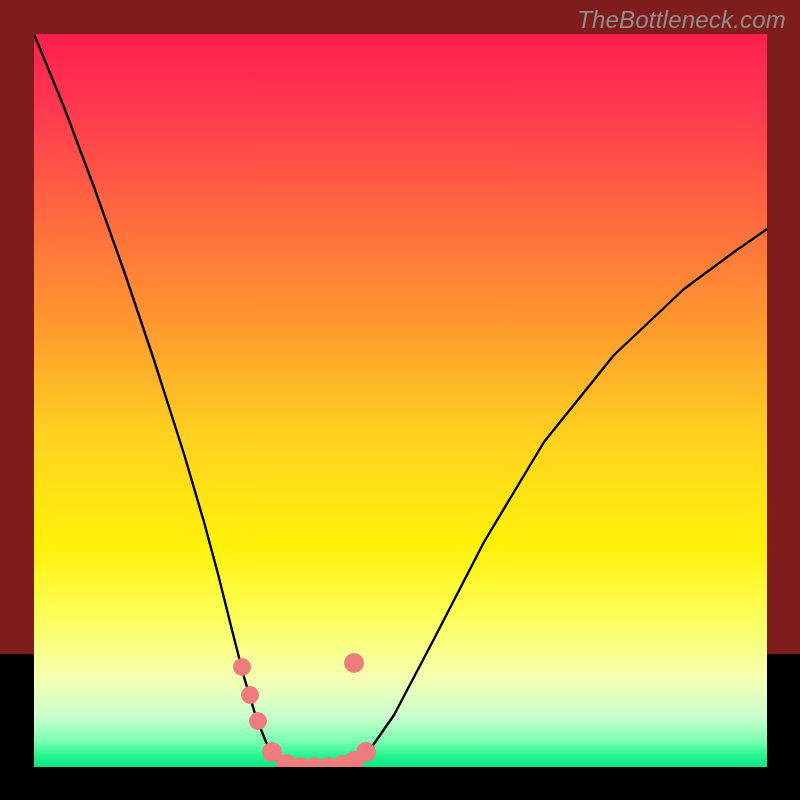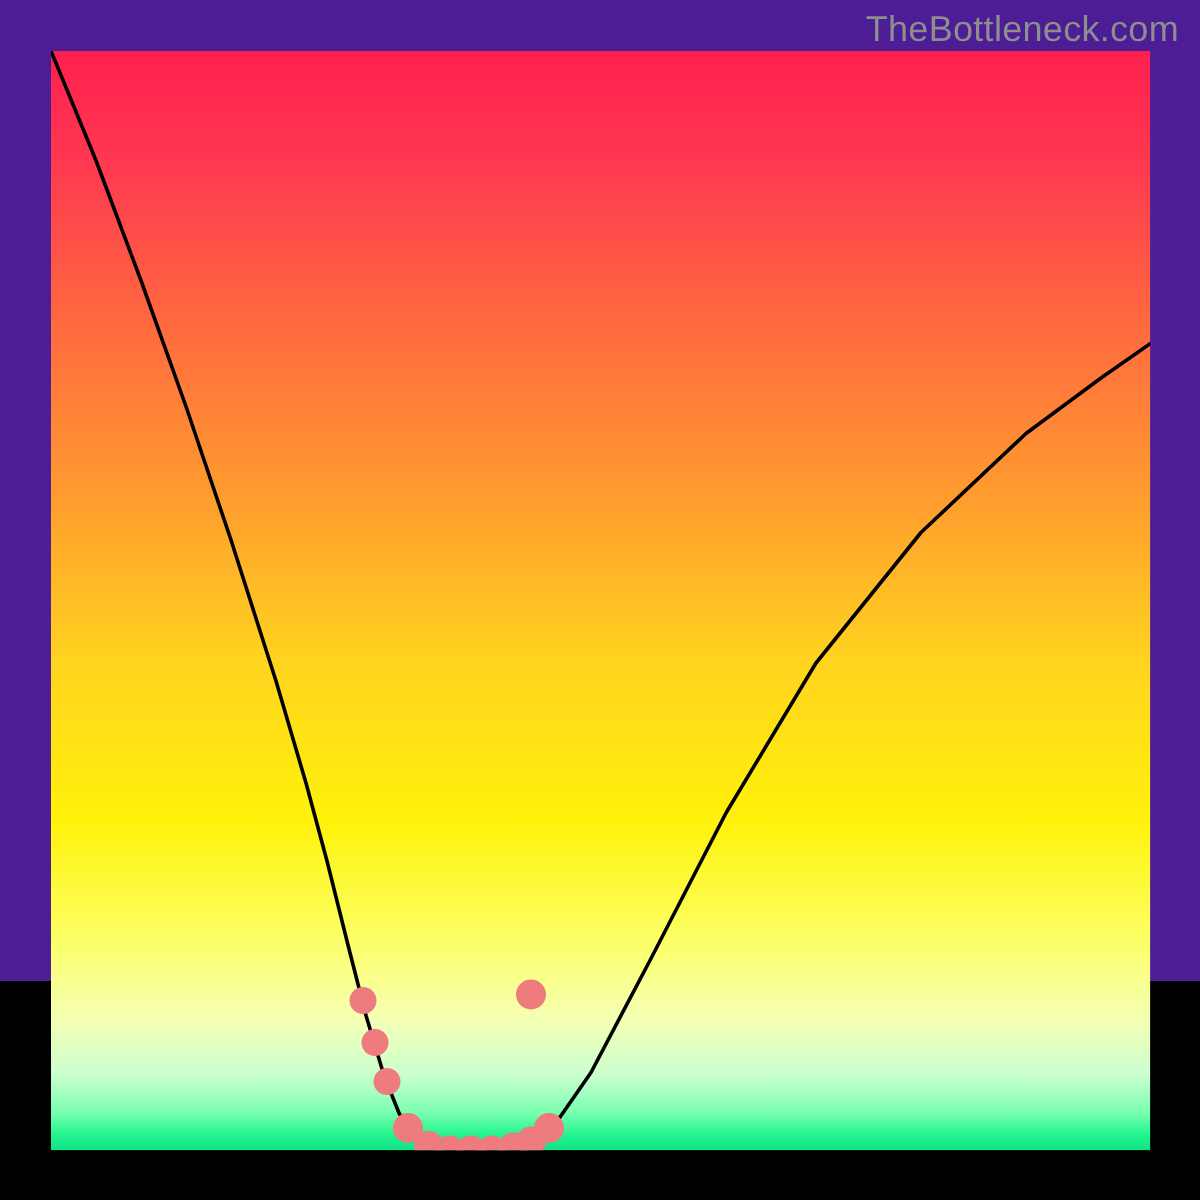--- a/index.html
+++ b/index.html
@@ -8,21 +8,22 @@
     width: 800px;
     height: 800px;
     overflow: hidden;
     background: #000;
     font-family: Arial, Helvetica, sans-serif;
   }
   .frame {
     position: absolute;
     top: 0; left: 0;
     width: 800px; height: 654px;
-    background: #4c1d95;
+    background: #7f1d1d;
+    font-style: italic;
   }
   .plot {
     position: absolute;
     top: 34px;
     left: 34px;
     width: 733px;
     height: 733px;
     overflow: hidden;
   }
   .gradient {

